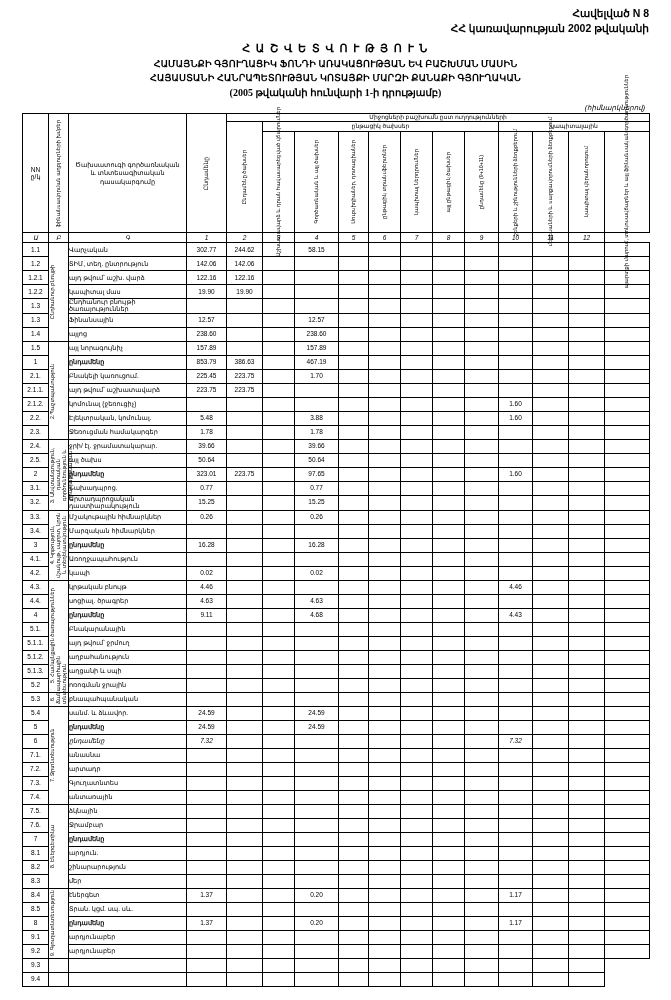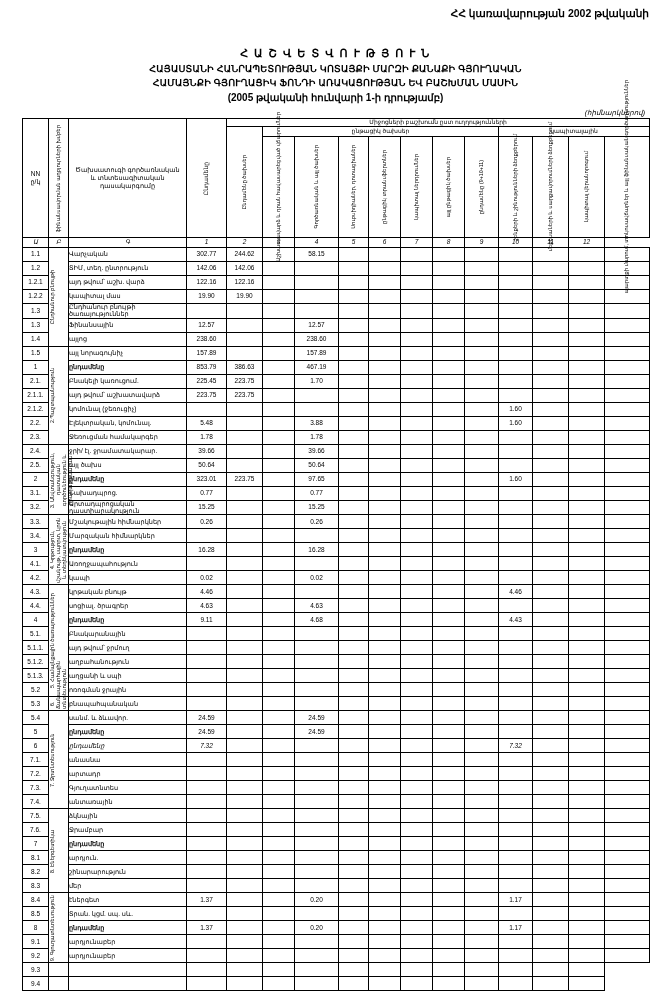--- a/index.html
+++ b/index.html
@@ -24,24 +24,25 @@
   }
   .header-block {
     text-align: right;
     padding: 6px 22px 0 0;
     font-size: 10.5px;
     line-height: 1.45;
     font-weight: bold;
   }
   .title-block {
     text-align: center;
-    margin-top: 24px;
+    margin-top: 4px;
     font-size: 10px;
     line-height: 1.5;
     font-weight: bold;
+    font-family: Liberation Serif, serif;
   }
   .title-main {
     font-size: 11px;
     letter-spacing: 1.5px;
   }
   .title-sub {
     font-size: 9.5px;
     letter-spacing: 0.2px;
   }
   .title-paren {
@@ -138,27 +139,28 @@
     white-space: normal;
     max-height: 100%;
   }
 </style>
 </head>
 <body>
 
 <div class="page">
 
   <div class="header-block">
+    <div>Հավելված N 8</div>
     <div>ՀՀ կառավարության 2002 թվականի</div>
   </div>
 
   <div class="title-block">
     <div class="title-main">Հ Ա Շ Վ Ե Տ Վ Ո Ւ Թ Յ Ո Ւ Ն</div>
+    <div class="title-sub">ՀԱՄԱՅՆՔԻ ԳՅՈՒՂԱՑԻԿ ՖՈՆԴԻ ԱՌԱԿԱՑՈՒԹՅԱՆ ԵՎ ԲԱՇԽՄԱՆ ՄԱՍԻՆ</div>
     <div class="title-sub">ՀԱՅԱՍՏԱՆԻ ՀԱՆՐԱՊԵՏՈՒԹՅԱՆ ԿՈՏԱՅՔԻ ՄԱՐԶԻ ՔԱՆԱՔԻ ԳՅՈՒՂԱԿԱՆ</div>
-    <div class="title-sub">ՀԱՄԱՅՆՔԻ ԳՅՈՒՂԱՑԻԿ ՖՈՆԴԻ ԱՌԱԿԱՑՈՒԹՅԱՆ ԵՎ ԲԱՇԽՄԱՆ ՄԱՍԻՆ</div>
     <div class="title-paren">(2005 թվականի հունվարի 1-ի դրությամբ)</div>
   </div>
 
   <div class="unit-note">(հիմնարկներով)</div>
 
   <div class="table-wrap">
     <table class="main">
       <colgroup>
         <col style="width:26px">
         <col style="width:20px">

